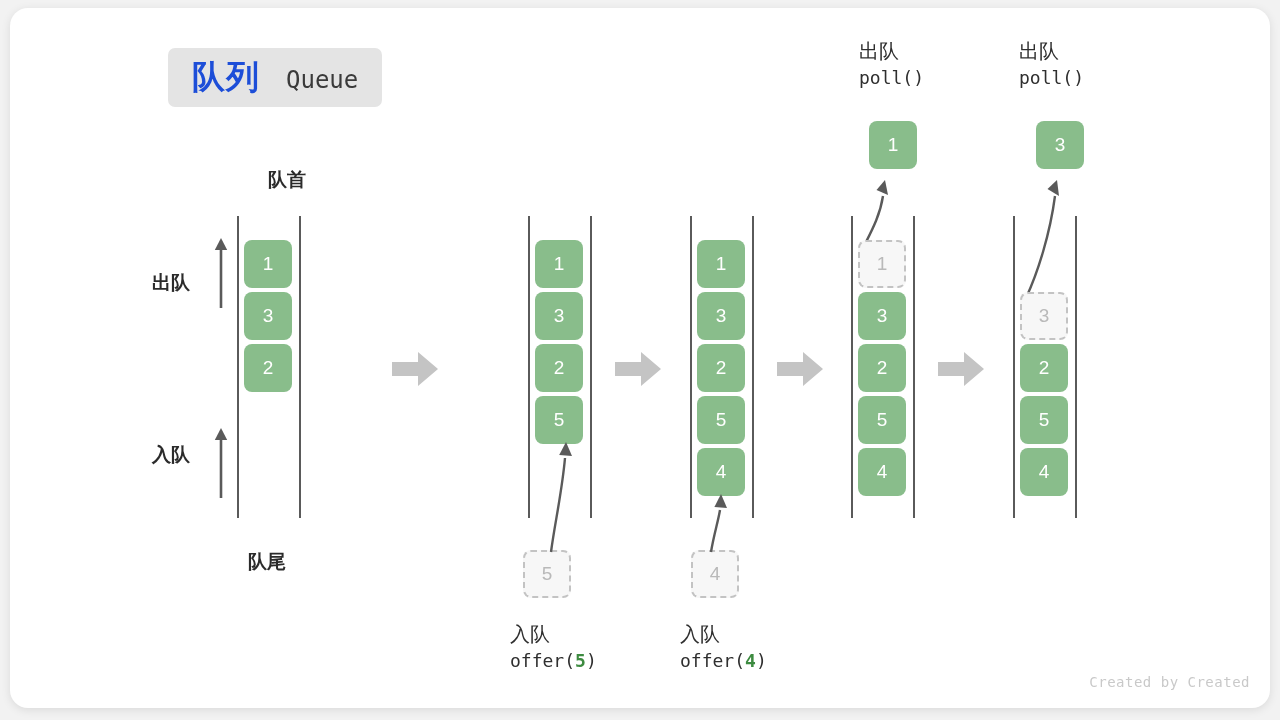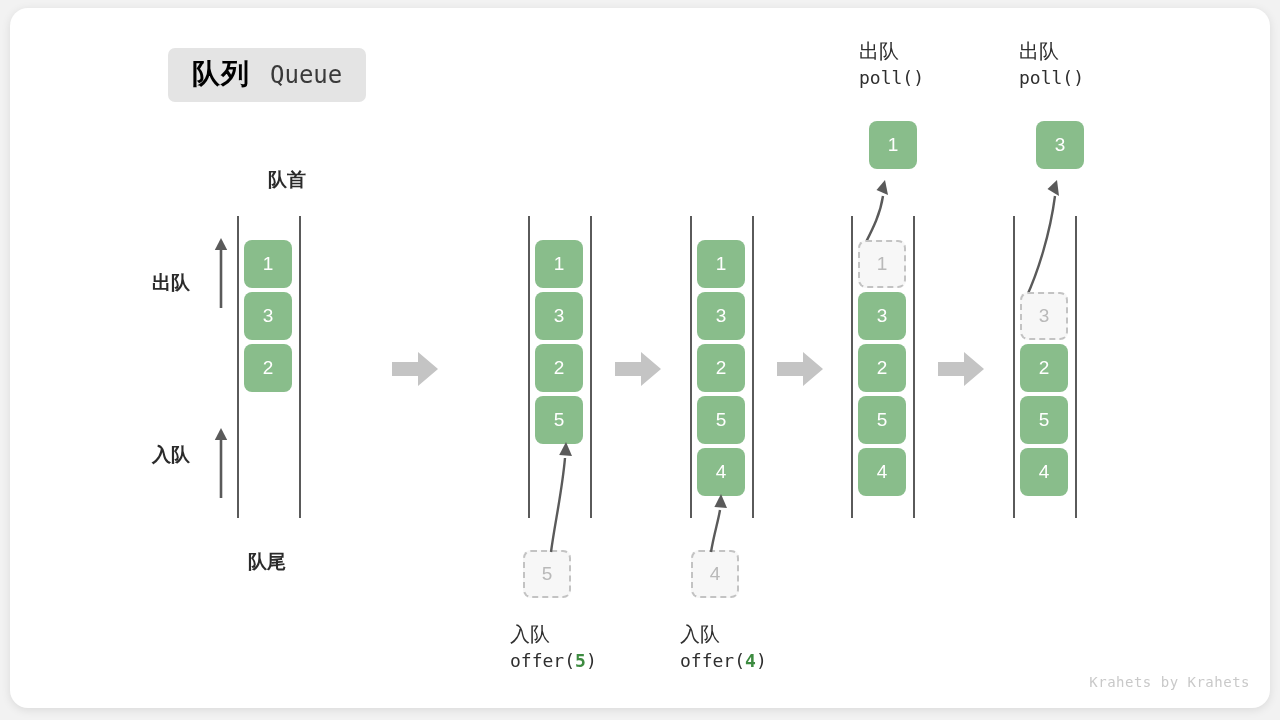--- a/index.html
+++ b/index.html
@@ -36,30 +36,30 @@
     position: absolute;
     left: 158px;
     top: 40px;
     padding: 12px 24px 14px 24px;
     background: #e4e4e4;
     border-radius: 7px;
     white-space: nowrap;
     line-height: 1;
   }
   .title-cn {
-    font-size: 28px;
+    font-size: 33px;
     font-weight: bold;
-    color: #000000;
+    color: #1d4ed8;
     letter-spacing: 1px;
   }
   .title-en {
     font-family: "DejaVu Sans Mono", "Liberation Mono", monospace;
     font-size: 24px;
     color: #3a3a3a;
-    margin-left: 20px;
+    margin-left: 26px;
   }
 
   
   .label-cn-bold {
     position: absolute;
     font-size: 19px;
     font-weight: bold;
     color: #2b2b2b;
     white-space: nowrap;
     line-height: 1;
@@ -275,16 +275,16 @@
 
       <div class="rail" style="left:1003px; top:208px; height:302px;"></div>
       <div class="rail" style="left:1065px; top:208px; height:302px;"></div>
 
       <div class="box ghost" style="left:1010px; top:284px;">3</div>
       <div class="box" style="left:1010px; top:336px;">2</div>
       <div class="box" style="left:1010px; top:388px;">5</div>
       <div class="box" style="left:1010px; top:440px;">4</div>
     </div>
 
-    <div class="credit">Krahets by Krahets</div>
+    <div class="credit">Created by Created</div>
 
   </div>
 </div>
 
 </body></html>

